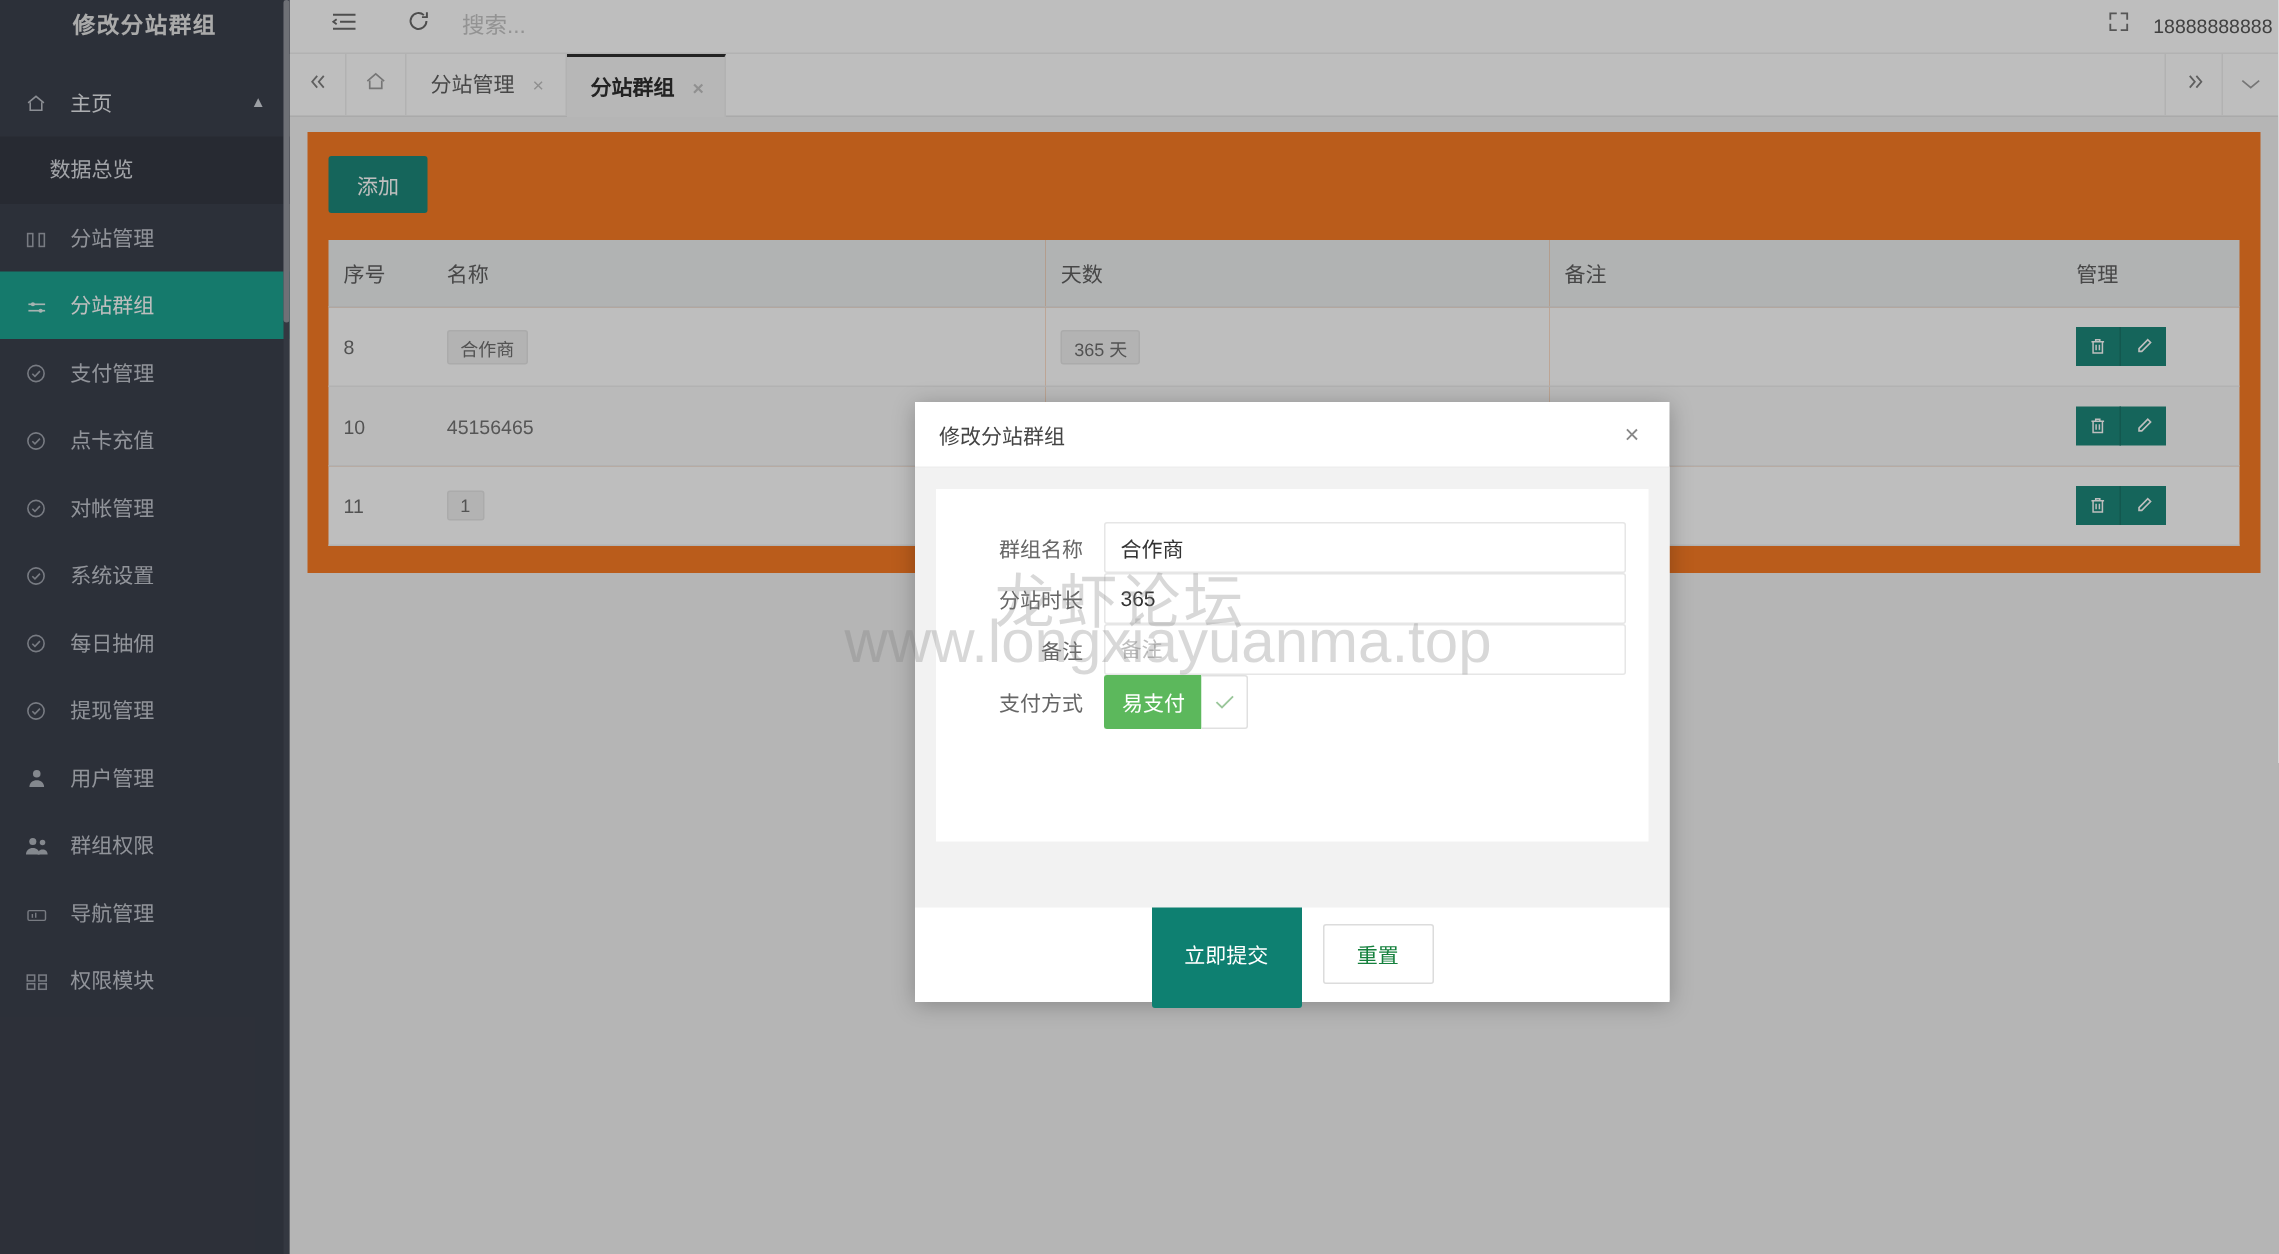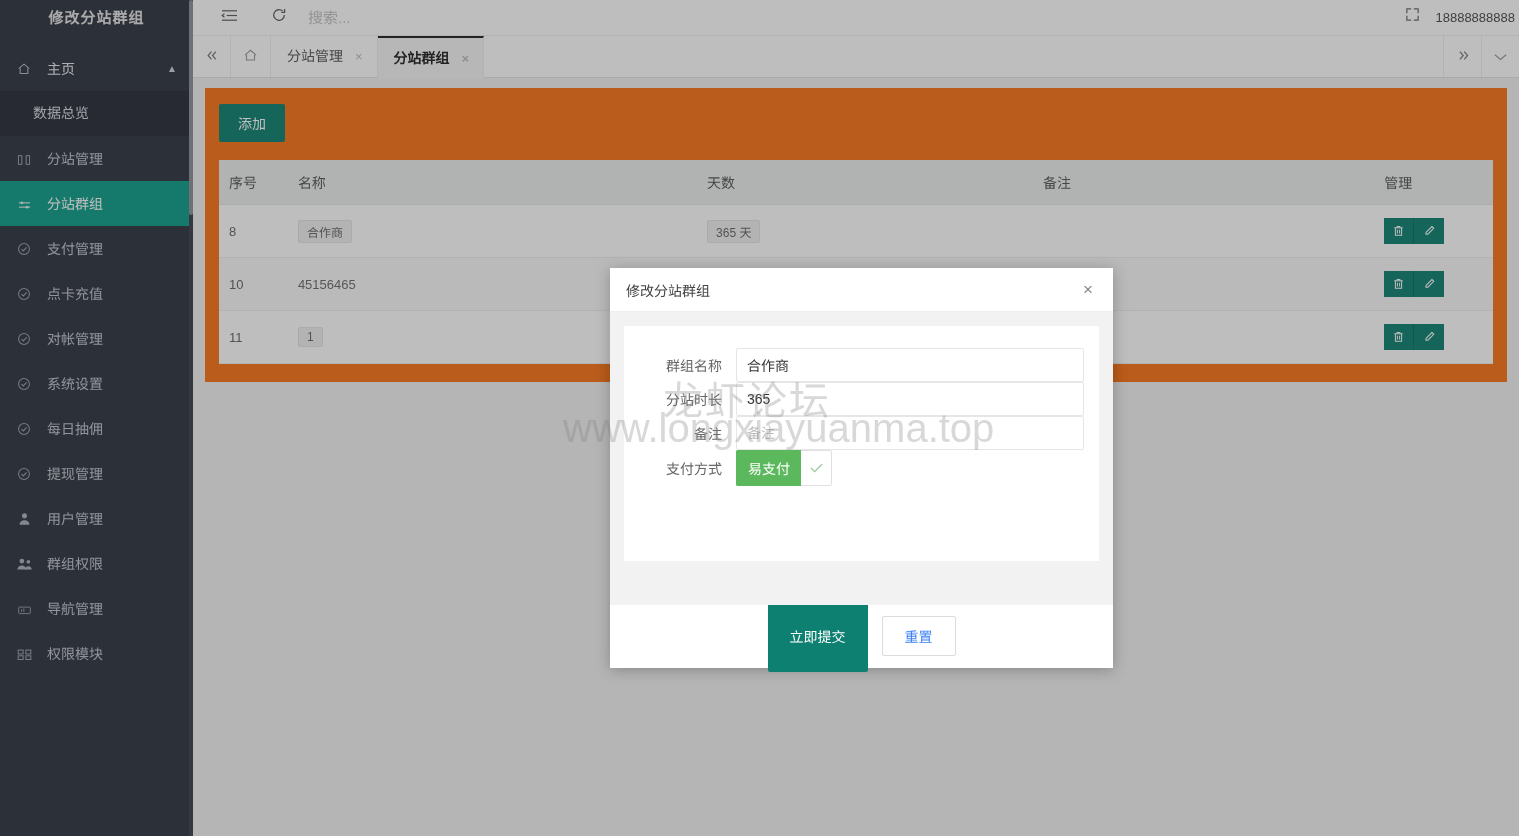--- a/index.html
+++ b/index.html
@@ -328,21 +328,21 @@
     gap: 14px;
   }
   .btn-submit {
     background: #0e8071; color: #fff;
     border: none; border-radius: 2px;
     font-size: 14px; padding: 26px 22px;
     cursor: pointer;
     font-family: "Liberation Sans", "DejaVu Sans", sans-serif;
   }
   .btn-reset {
-    background: #fff; color: #3b82f6;
+    background: #fff; color: #15803d;
     border: 1px solid #dcdcdc; border-radius: 2px;
     font-size: 14px; padding: 9px 22px;
     cursor: pointer;
     font-family: "Liberation Sans", "DejaVu Sans", sans-serif;
   }
 
   
   .wm {
     position: absolute;
     z-index: 70;

